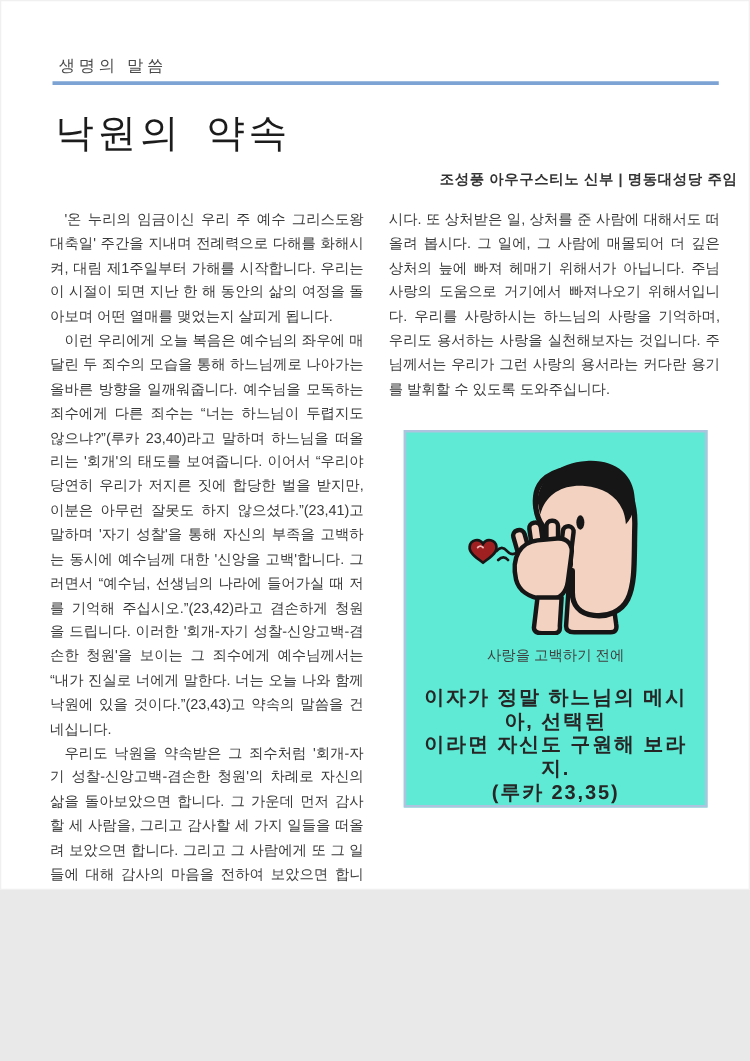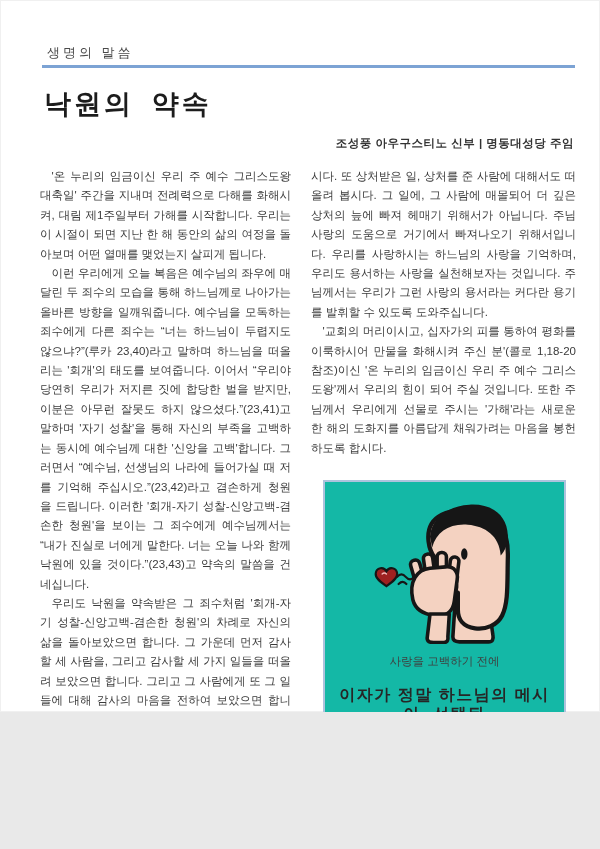--- a/index.html
+++ b/index.html
@@ -25,29 +25,29 @@
   .rule {
     position: absolute;
     left: 42px; right: 25px; top: 65px;
     height: 3px;
     background: #7ca3d4;
   }
   .title {
     position: absolute;
     left: 44px; top: 86px;
     font-family: "Liberation Serif", "DejaVu Serif", serif;
-    font-size: 27px;
-    font-weight: 700;
+    font-size: 31px;
+    font-weight: 400;
     letter-spacing: 3px;
     word-spacing: 8px;
     color: #1c1c1c;
   }
   .byline {
     position: absolute;
-    right: 26px; top: 136px;
+    right: 10px; top: 136px;
     font-size: 11.5px;
     font-weight: 700;
     color: #333333;
     letter-spacing: 0.5px;
     text-align: right;
   }
   .columns {
     position: absolute;
     left: 40px; right: 24px; top: 167px; bottom: 30px;
     display: flex;
@@ -55,22 +55,22 @@
   .col { font-size: 11.5px; line-height: 19.4px; text-align: justify; word-break: break-all; }
   .col-left  { width: 251px; margin-right: 20px; }
   .col-right { width: 265px; }
   .col p { text-indent: 1em; }
   .col p + p { }
   .col p.no-indent { text-indent: 0; }
 
   .quote-box {
     margin: 22px 10px 0 12px;
     border: 2px solid #aec3dd;
-    background: #14b8a6;
-    padding: 12px 8px 16px;
+    background: #5eead4;
+    padding: 12px 8px 0;
     text-align: center;
   }
   .illus-wrap { display: flex; justify-content: center; }
   .caption {
     margin-top: 8px;
     font-size: 11.5px;
     line-height: 18px;
     color: #3f3f3f;
     text-align: center;
   }
@@ -99,21 +99,20 @@
   <div class="columns">
 
     <div class="col col-left">
       <p>'온 누리의 임금이신 우리 주 예수 그리스도왕 대축일' 주간을 지내며 전례력으로 다해를 화해시켜, 대림 제1주일부터 가해를 시작합니다. 우리는 이 시절이 되면 지난 한 해 동안의 삶의 여정을 돌아보며 어떤 열매를 맺었는지 살피게 됩니다.</p>
       <p>이런 우리에게 오늘 복음은 예수님의 좌우에 매달린 두 죄수의 모습을 통해 하느님께로 나아가는 올바른 방향을 일깨워줍니다. 예수님을 모독하는 죄수에게 다른 죄수는 “너는 하느님이 두렵지도 않으냐?”(루카 23,40)라고 말하며 하느님을 떠올리는 '회개'의 태도를 보여줍니다. 이어서 “우리야 당연히 우리가 저지른 짓에 합당한 벌을 받지만, 이분은 아무런 잘못도 하지 않으셨다.”(23,41)고 말하며 '자기 성찰'을 통해 자신의 부족을 고백하는 동시에 예수님께 대한 '신앙을 고백'합니다. 그러면서 “예수님, 선생님의 나라에 들어가실 때 저를 기억해 주십시오.”(23,42)라고 겸손하게 청원을 드립니다. 이러한 '회개-자기 성찰-신앙고백-겸손한 청원'을 보이는 그 죄수에게 예수님께서는 “내가 진실로 너에게 말한다. 너는 오늘 나와 함께 낙원에 있을 것이다.”(23,43)고 약속의 말씀을 건네십니다.</p>
       <p>우리도 낙원을 약속받은 그 죄수처럼 '회개-자기 성찰-신앙고백-겸손한 청원'의 차례로 자신의 삶을 돌아보았으면 합니다. 그 가운데 먼저 감사할 세 사람을, 그리고 감사할 세 가지 일들을 떠올려 보았으면 합니다. 그리고 그 사람에게 또 그 일들에 대해 감사의 마음을 전하여 보았으면 합니다. 직접 전하기가 건네십니다 마음으로 기억하며 기도 안에서 기억하도록 합</p>
     </div>
 
     <div class="col col-right">
       <p class="no-indent">시다. 또 상처받은 일, 상처를 준 사람에 대해서도 떠올려 봅시다. 그 일에, 그 사람에 매몰되어 더 깊은 상처의 늪에 빠져 헤매기 위해서가 아닙니다. 주님 사랑의 도움으로 거기에서 빠져나오기 위해서입니다. 우리를 사랑하시는 하느님의 사랑을 기억하며, 우리도 용서하는 사랑을 실천해보자는 것입니다. 주님께서는 우리가 그런 사랑의 용서라는 커다란 용기를 발휘할 수 있도록 도와주십니다.</p>
-      <p>'교회의 머리이시고, 십자가의 피를 통하여 평화를 이룩하시어 만물을 화해시켜 주신 분'(콜로 1,18-20 참조)이신 '온 누리의 임금이신 우리 주 예수 그리스도왕'께서 우리의 힘이 되어 주실 것입니다. 또한 주님께서 우리에게 선물로 주시는 '가해'라는 새로운 한 해의 도화지를 아름답게 채워가려는 마음을 봉헌하도록 합시다.</p>
 
       <div class="quote-box">
         <div class="illus-wrap">
 
           <svg width="172" height="150" viewBox="0 0 230 210" aria-hidden="true">
 
             <path d="M130,140 L126,200 Q126,207 135,207 L176,207 Q184,207 182,197 L174,140 Z" fill="#f4d2c1" stroke="#161616" stroke-width="5" stroke-linejoin="round"></path>
 
             <path d="M150,22 C188,22 204,50 203,88 C202,124 204,152 195,170 C188,184 172,190 157,188
                      C140,186 133,175 133,162 L133,138

